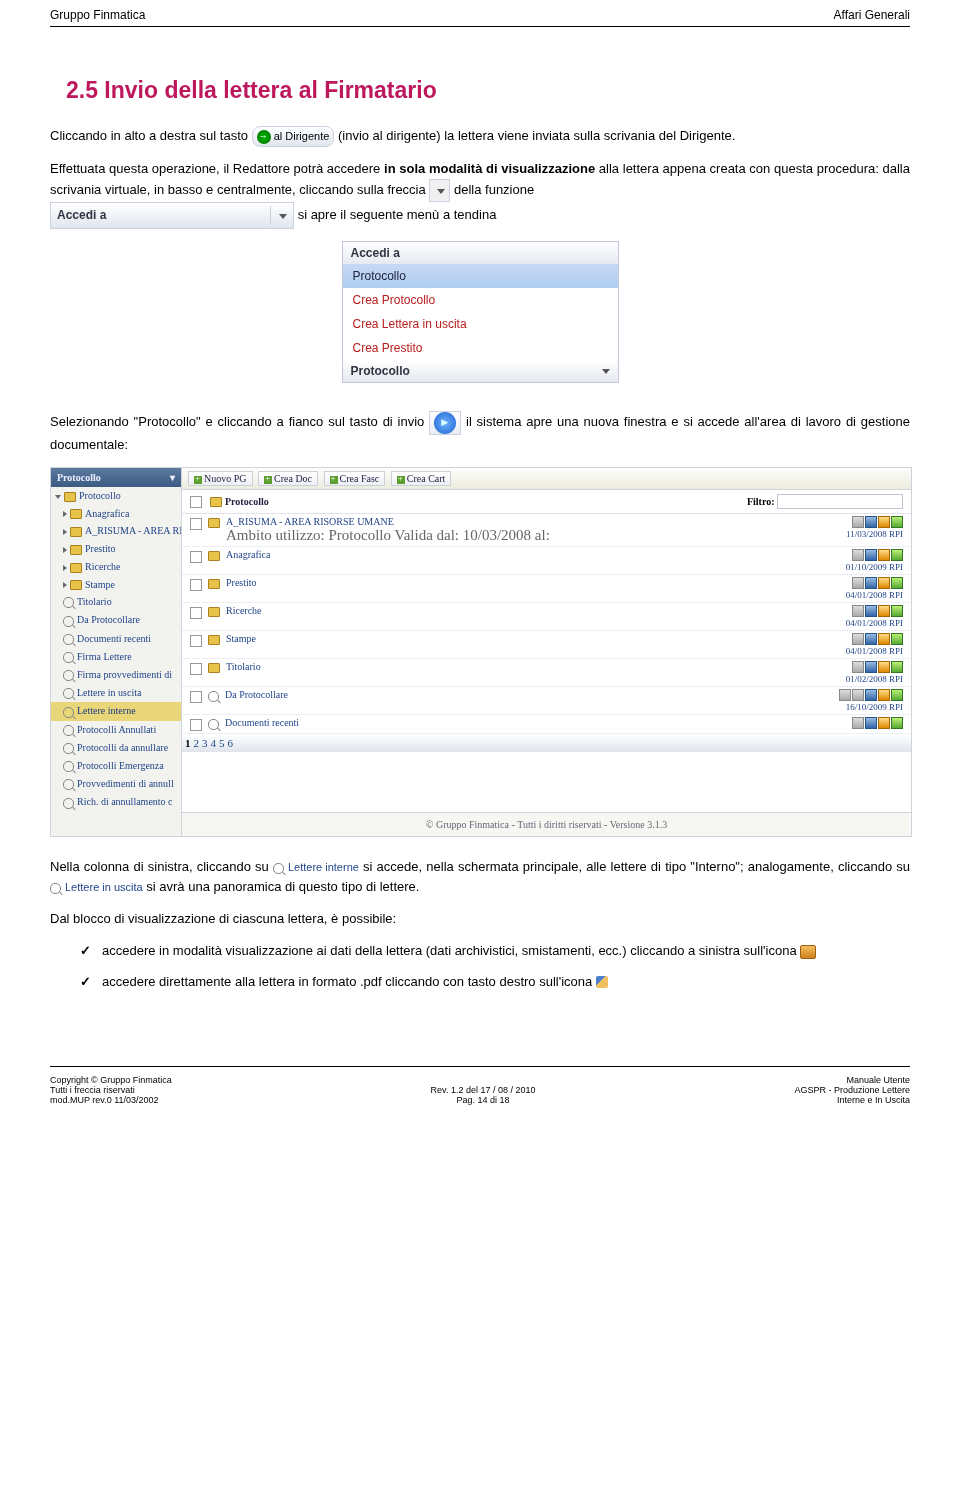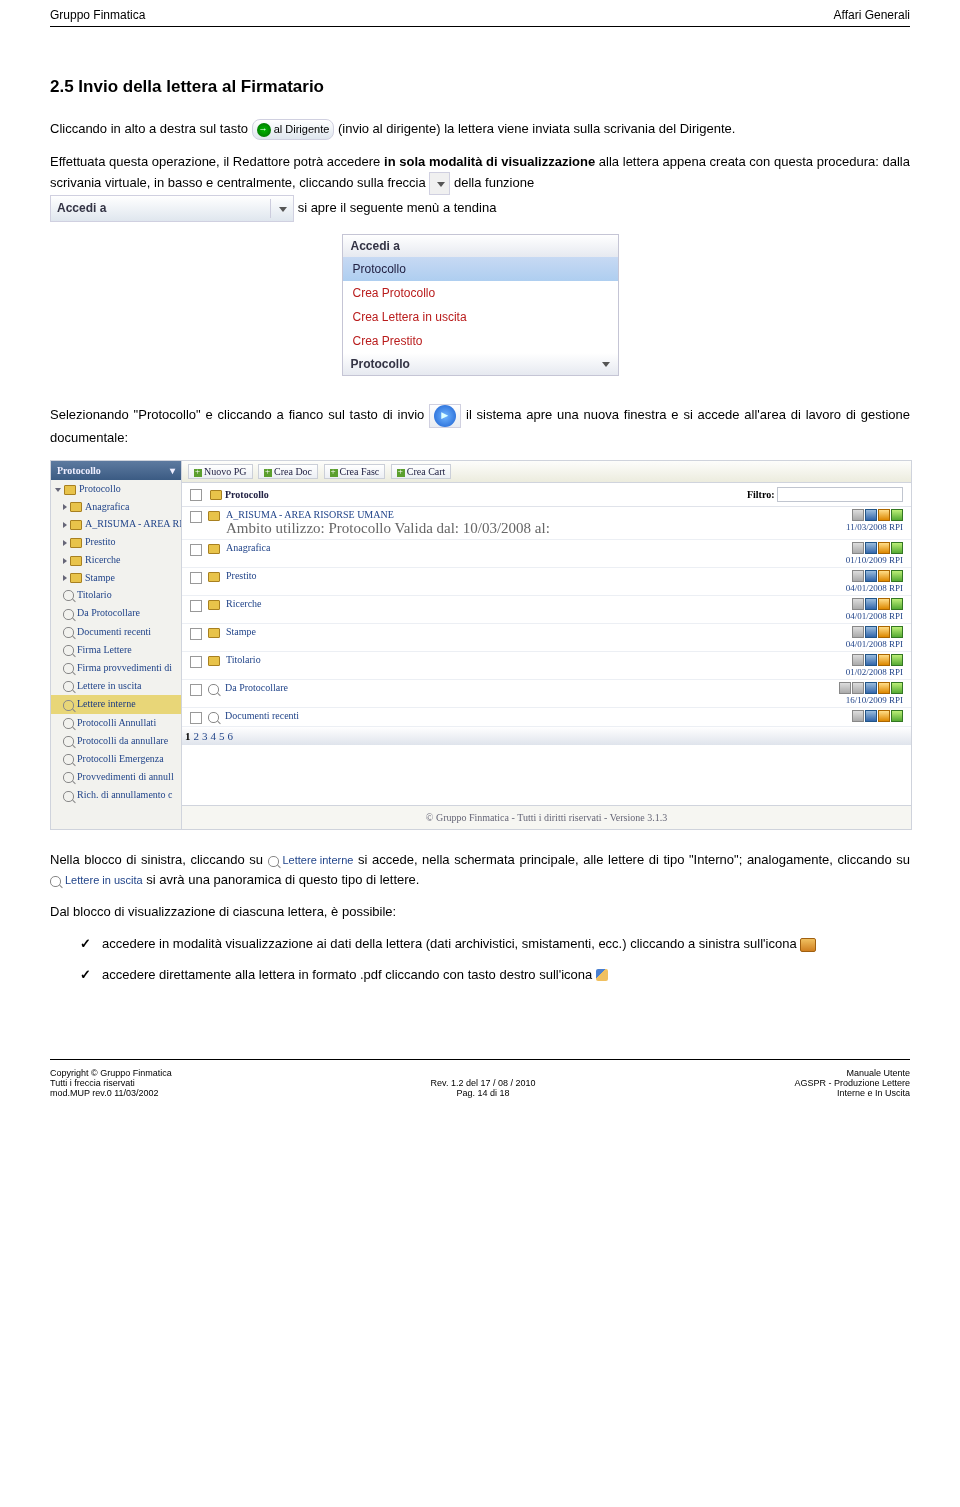--- a/index.html
+++ b/index.html
@@ -1,20 +1,20 @@
 <!DOCTYPE html>
 <html><head>
 <meta charset="utf-8">
 <style>
   body{margin:0;font-family:Verdana,Geneva,sans-serif;font-size:13px;color:#000;background:#fff}
   .page{width:960px;margin:0 auto;padding:0}
   .hdr,.ftr{display:flex;justify-content:space-between;padding:8px 50px 4px 50px;font-size:12px}
   .rule{border-top:1px solid #000;margin:0 50px}
   .content{padding:20px 50px 0 50px}
-  h2{font-family:Verdana,sans-serif;font-size:17px;font-weight:bold;margin:30px 0 22px 0;color:#000000}
+  h2{font-family:Verdana,sans-serif;font-size:23px;font-weight:bold;margin:30px 0 22px 16px;color:#be185d}
   p{margin:0 0 12px 0;text-align:justify;line-height:1.55}
   .inline-img{display:inline-block;vertical-align:middle;border:1px solid #d0d0e0;background:#f0f0f0;padding:1px 4px;font-size:11px}
   .btn-dirigente{background:linear-gradient(#fff,#dfe6ee);border-radius:8px}
   .btn-dirigente .ico{display:inline-block;width:14px;height:14px;vertical-align:middle;background:radial-gradient(#0b0,#060);border-radius:7px;position:relative}
   .btn-dirigente .ico::after{content:"→";color:#fff;font-size:9px;position:absolute;left:2px;top:-1px}
   .dropdown-arrow{display:inline-block;width:0;height:0;border-left:4px solid transparent;border-right:4px solid transparent;border-top:5px solid #555;vertical-align:middle;margin-left:3px}
   .accedi-wrap{display:inline-block;border:1px solid #d0d0e0;background:linear-gradient(#fff,#dfe6ee);padding:3px 6px;vertical-align:middle;width:230px;font-size:12px;font-weight:bold;color:#334}
   .accedi-wrap .arrow-box{float:right;border-left:1px solid #ccd;padding-left:5px}
   .menu-box{border:1px solid #c5c5d5;width:275px;margin:8px auto 28px auto;font-size:12px;background:#fff}
   .menu-head{background:linear-gradient(#fff,#e6e9f0);padding:4px 8px;font-weight:bold;color:#334}
@@ -254,21 +254,21 @@
             </div>
           <div class="pager">
             <span class="cur">1</span><span>2</span><span>3</span><span>4</span><span>5</span><span>6</span>
           </div>
           <div class="app-foot">© Gruppo Finmatica - Tutti i diritti riservati - Versione 3.1.3</div>
         </div>
       </div>
     </div>
 
     <p>
-      <span>Nella blocco di sinistra, cliccando su </span>
+      <span>Nella colonna di sinistra, cliccando su </span>
       <span class="link-chip"><span class="srch-ico"></span><span>Lettere interne</span></span>
       <span> si accede, nella schermata principale, alle lettere di tipo "Interno"; analogamente, cliccando su </span>
       <span class="link-chip"><span class="srch-ico"></span><span>Lettere in uscita</span></span>
       <span> si avrà una panoramica di questo tipo di lettere.</span>
     </p>
 
     <p>Dal blocco di visualizzazione di ciascuna lettera, è possibile:</p>
     <ul class="check">
       <li><span>accedere in modalità visualizzazione ai dati della lettera (dati archivistici, smistamenti, ecc.) cliccando a sinistra sull'icona </span> <span class="ico-file"></span></li>
       <li><span>accedere direttamente alla lettera in formato .pdf cliccando con tasto destro sull'icona </span> <span class="ico-pencil"></span></li>

